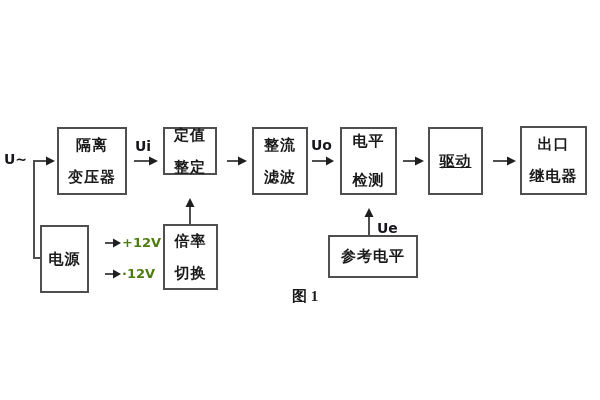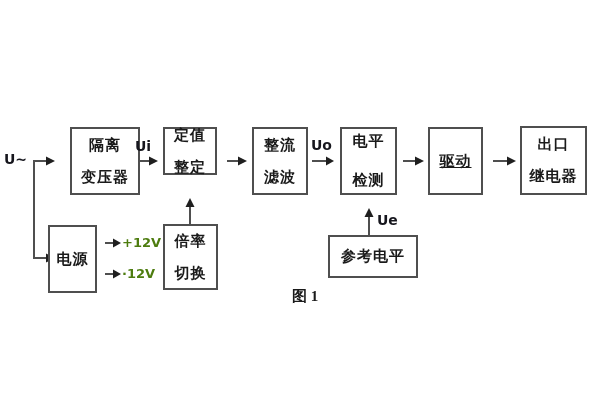--- a/index.html
+++ b/index.html
@@ -117,21 +117,21 @@
         <polygon points="185.5,207 194.5,207 190,198" stroke="none"></polygon>
       </g>
 
       <g>
         <line x1="369" y1="235" x2="369" y2="217"></line>
         <polygon points="364.5,217 373.5,217 369,208" stroke="none"></polygon>
       </g>
     </g>
   </svg>
 
-  <div class="box" style="left:70px; top:127px; width:70px; height:68px;">
+  <div class="box" style="left:57px; top:127px; width:70px; height:68px;">
     <span>隔离</span>
     <span>变压器</span>
   </div>
 
   <div class="box" style="left:163px; top:127px; width:54px; height:48px;">
     <span>定值</span>
     <span>整定</span>
   </div>
 
   <div class="box" style="left:252px; top:127px; width:56px; height:68px;">
@@ -146,35 +146,35 @@
 
   <div class="box single" style="left:428px; top:127px; width:55px; height:68px;text-decoration:underline;">
     <span>驱动</span>
   </div>
 
   <div class="box" style="left:520px; top:126px; width:67px; height:69px;">
     <span>出口</span>
     <span>继电器</span>
   </div>
 
-  <div class="box single" style="left:48px; top:225px; width:49px; height:68px;text-align:right;">
+  <div class="box single" style="left:40px; top:225px; width:49px; height:68px;text-align:right;">
     <span>电源</span>
   </div>
 
   <div class="box" style="left:163px; top:224px; width:55px; height:66px;">
     <span>倍率</span>
     <span>切换</span>
   </div>
 
   <div class="box single" style="left:328px; top:235px; width:90px; height:43px;">
     <span>参考电平</span>
   </div>
 
   <div class="sig" style="left:4px;   top:151px;">U~</div>
   <div class="sig" style="left:135px; top:138px;">Ui</div>
   <div class="sig" style="left:311px; top:137px;">Uo</div>
-  <div class="sig" style="left:377px; top:212px;">Ue</div>
+  <div class="sig" style="left:377px; top:220px;">Ue</div>
   <div class="rail" style="left:122px; top:235px;">+12V</div>
   <div class="rail" style="left:122px; top:266px;">·12V</div>
 
   <div class="caption">图 1</div>
 
 </div>
 
 </body></html>

